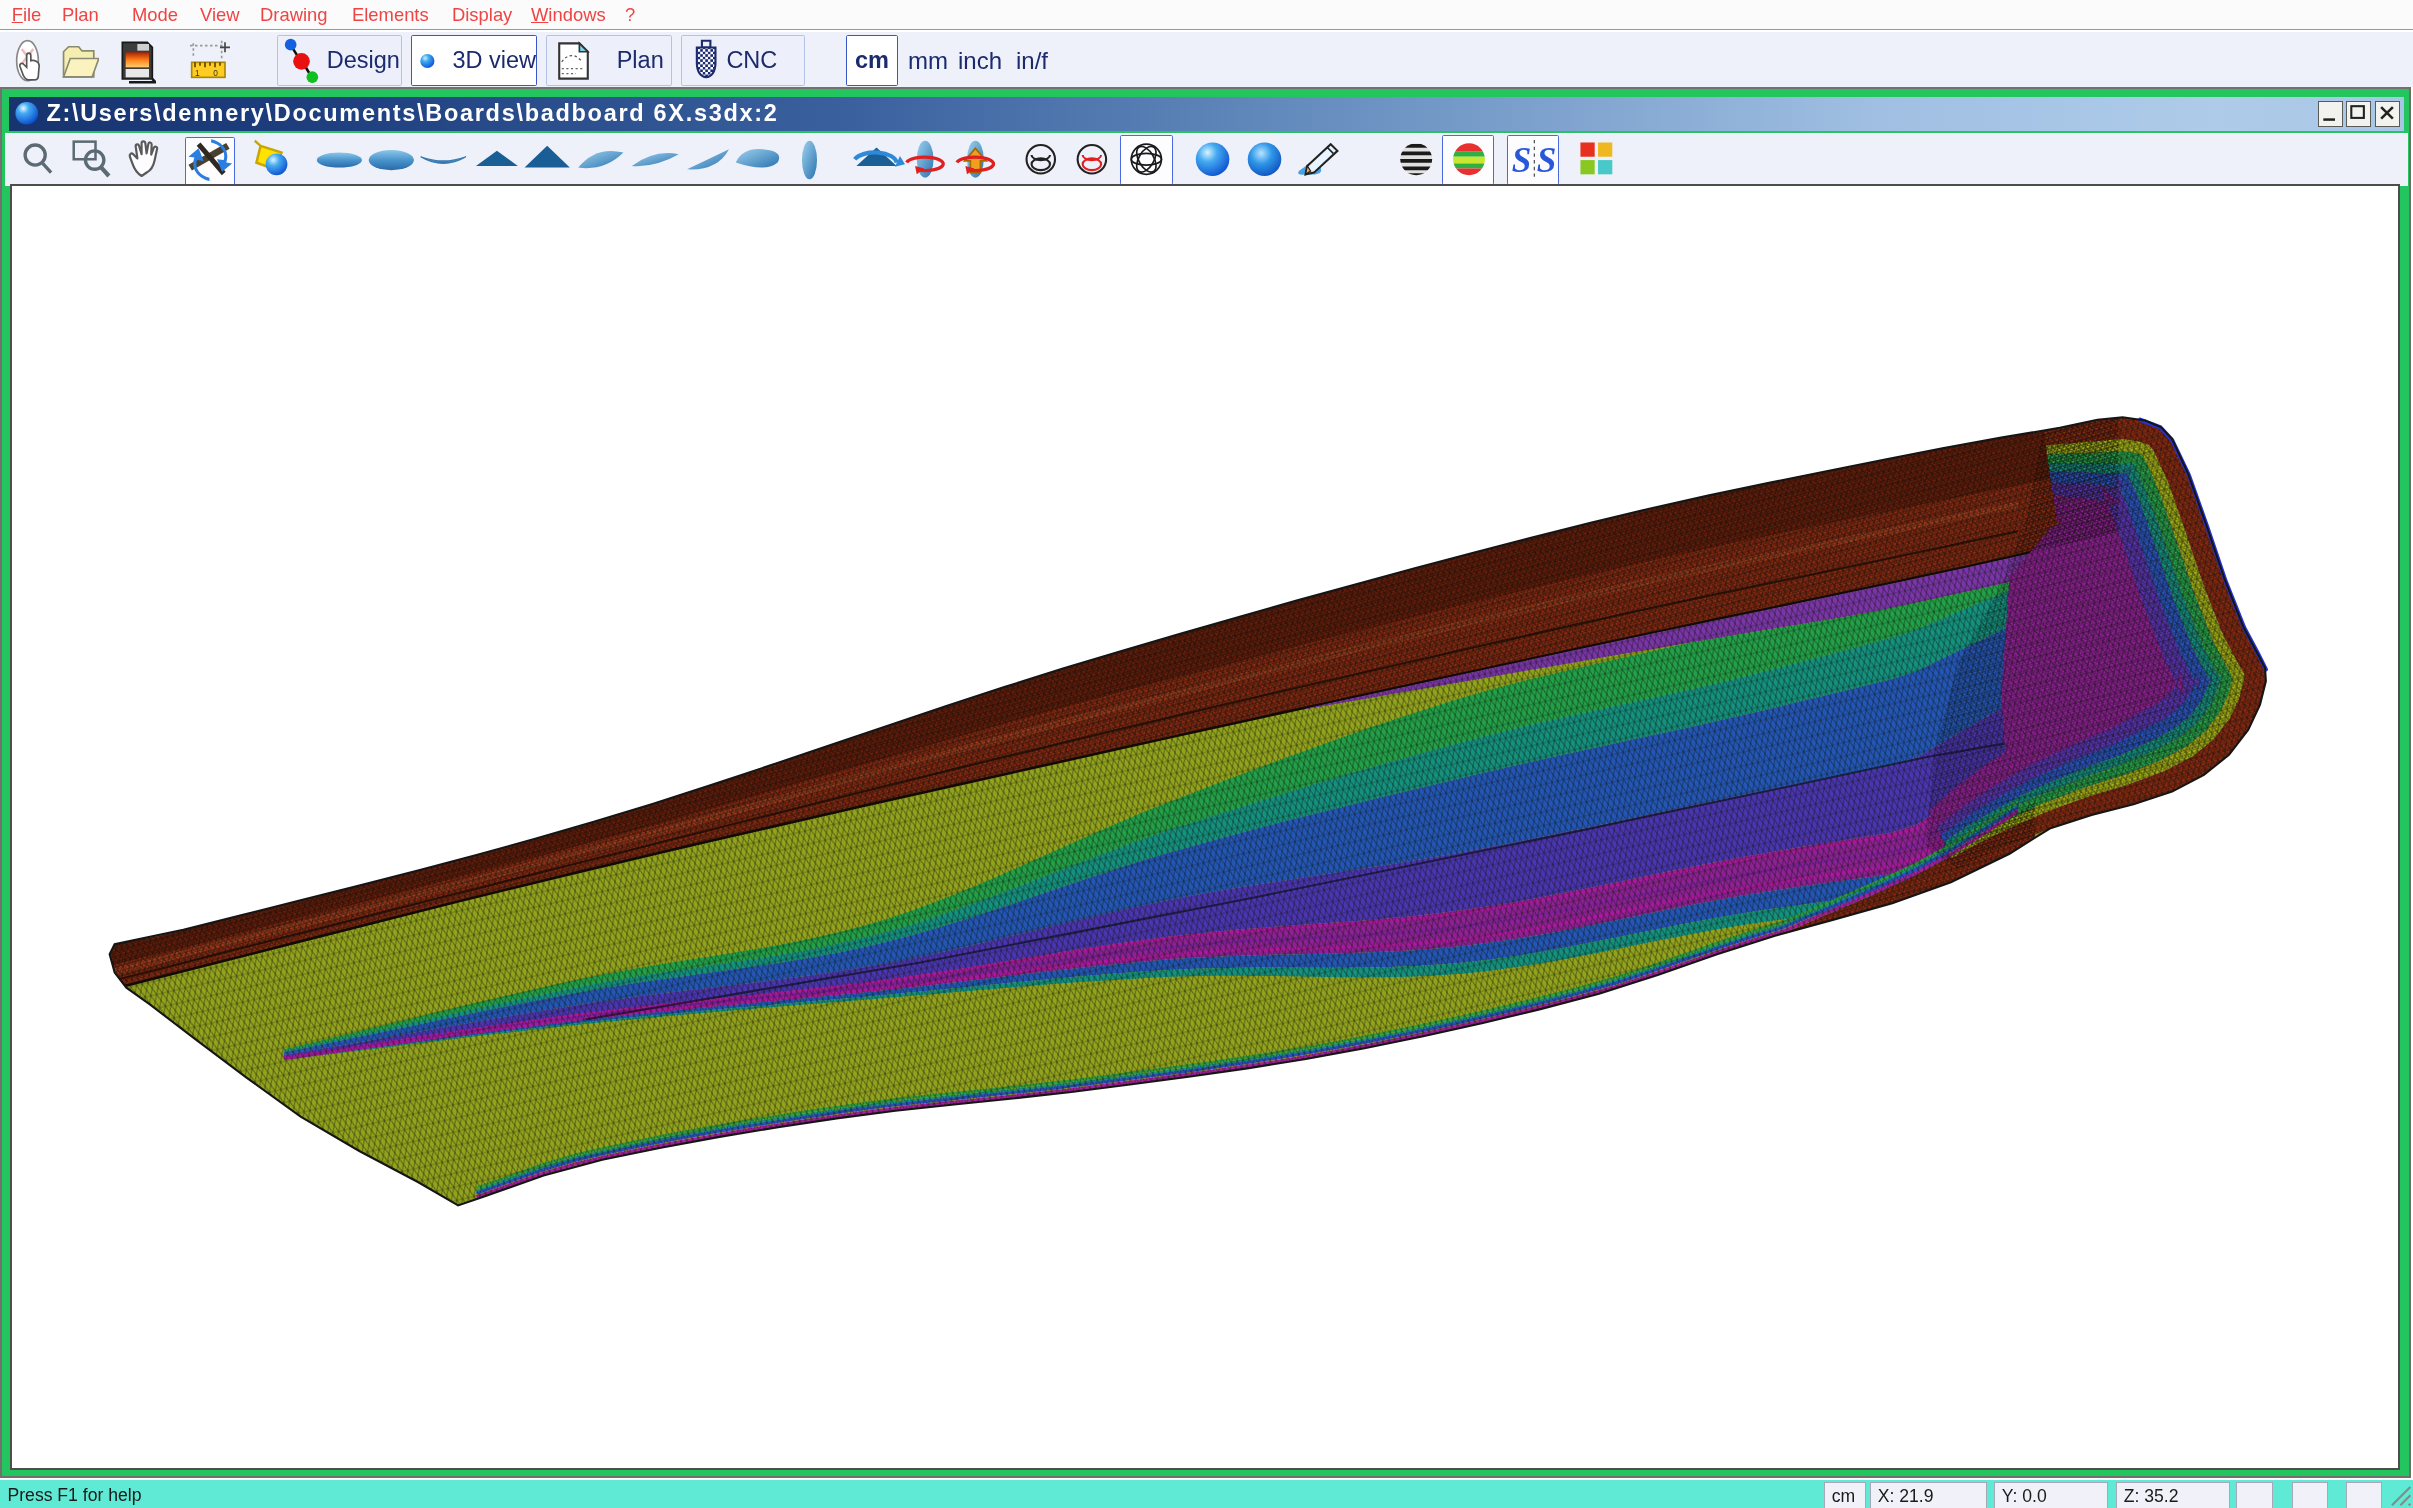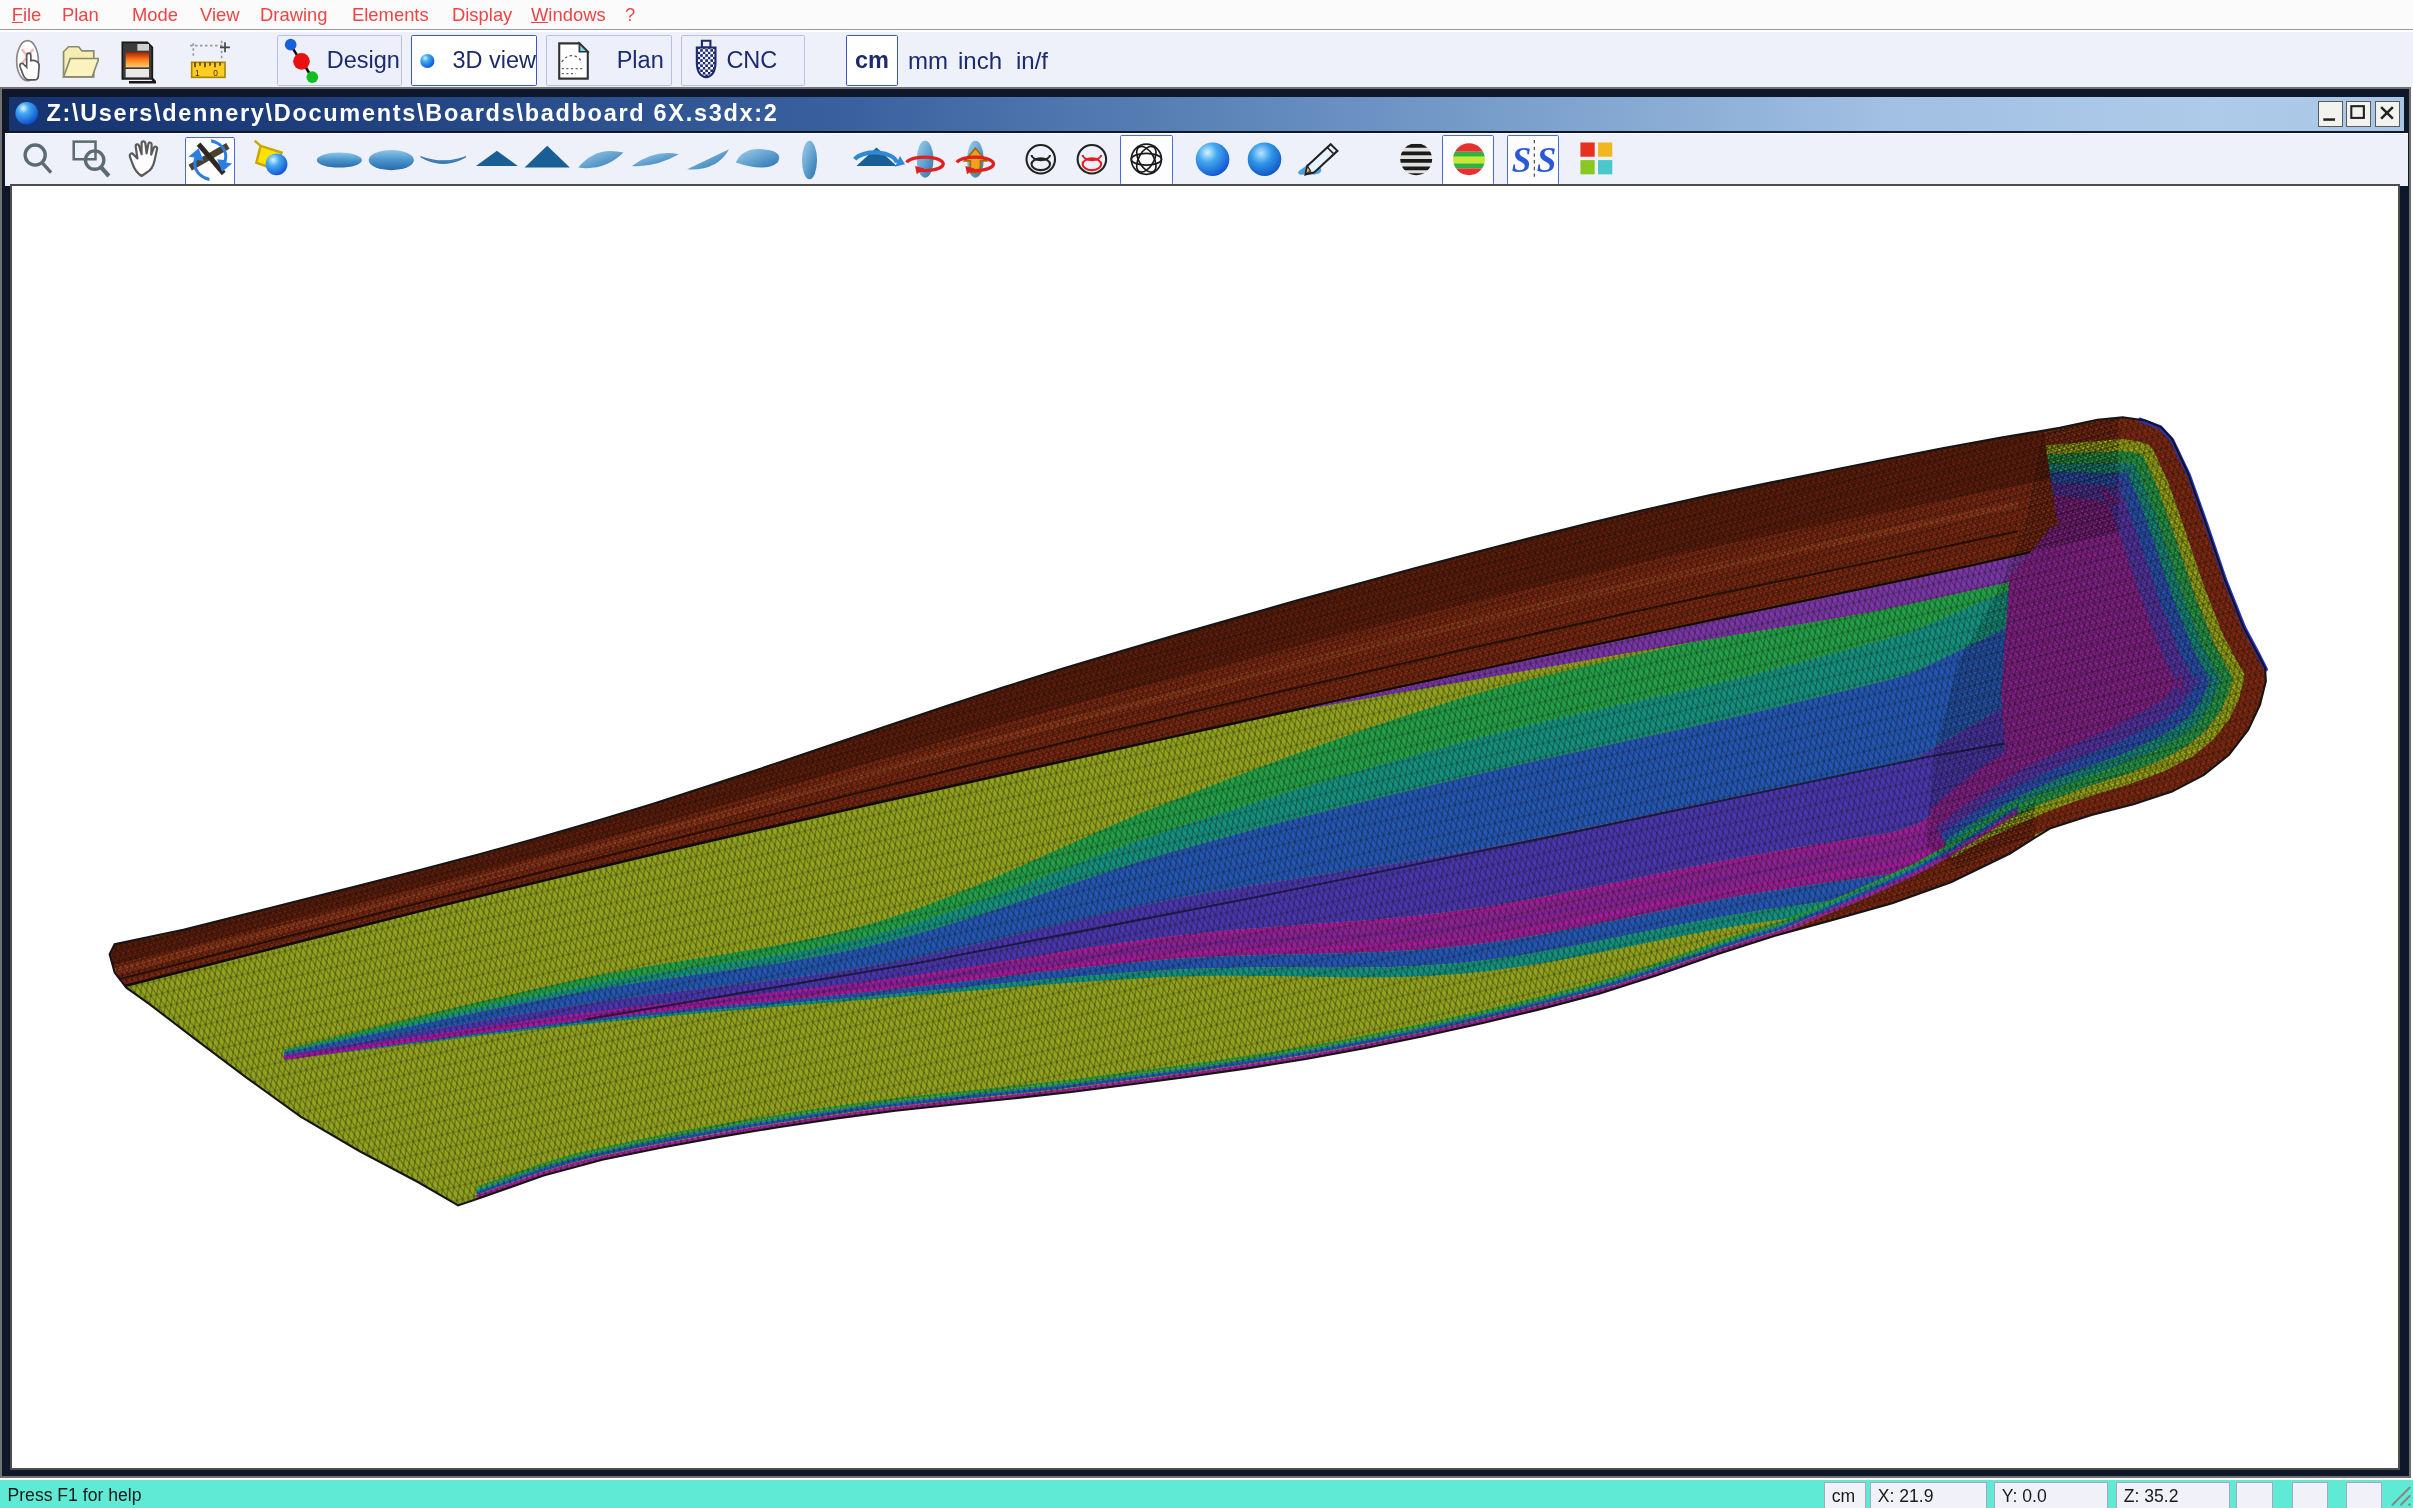--- a/index.html
+++ b/index.html
@@ -1,21 +1,21 @@
 <!DOCTYPE html>
 <html style="font-size:13.4px"><head><meta charset="utf-8"><style>
 *{margin:0;padding:0;box-sizing:border-box}
 html,body{width:2413px;height:1508px;overflow:hidden;background:#fff;font-family:"Liberation Sans",sans-serif}
 .abs{position:absolute}
 #menubar{position:absolute;left:0;top:0;width:2413px;height:30px;background:#fbfbfb;border-bottom:1.7px solid #999}
 #menubar span{position:absolute;top:4.2px;font-size:18.4px;color:#ef4444}
 #toolbar1{position:absolute;left:0;top:32px;width:2413px;height:55px;background:#eef1f9}
 .tbtn{position:absolute;top:3.4px;height:51px;border:1.7px solid #b4c2e8;background:#edf0fa;border-radius:1.7px;display:flex;align-items:center;color:#1c2a6e;font-size:23.5px;white-space:nowrap}
 .tbtn.sel{border:1.7px solid #3a57c8;background:#fff}
-#mdi{position:absolute;left:0px;top:87px;width:2411px;height:1391px;background:#0f172a;border:2.5px solid #72716d;border-right:2.5px solid #6e6d69}
+#mdi{position:absolute;left:0px;top:87px;width:2411px;height:1391px;background:#22c55e;border:2.5px solid #72716d;border-right:2.5px solid #6e6d69}
 #titlebar{position:absolute;left:6.7px;top:7.5px;width:2395px;height:34px;background:linear-gradient(90deg,#17346f 0%,#1d3d7d 12%,#3a619e 35%,#6e95c4 58%,#a0bfe2 78%,#aecbe9 92%,#a8c6e6 100%);display:flex;align-items:center}
 #titletext{color:#fff;font-size:23.5px;font-weight:bold;letter-spacing:1.7px;margin-left:7.5px;white-space:pre}
 .wbtn{position:absolute;top:4.2px;width:25px;height:26px;background:#f2f2ef;border:1.7px solid #5a5a58;color:#222}
 #toolbar2{position:absolute;left:2.5px;top:44px;width:2403px;height:53px;background:#eff1fa;border-top:0.8px solid #fff}
 .selbox{position:absolute;border:1.7px solid #4a6ae0;background:#fdfdff;border-radius:1.7px}
 #canvas{position:absolute;left:8.4px;top:95px;width:2390px;height:1286px;background:#fff;border:2.5px solid #4e4d49}
 #statusbar{position:absolute;left:0;top:1480px;width:2413px;height:28.5px;background:#5eead4;font-size:17.6px;color:#1a1a1a}
 .scell{position:absolute;top:1.7px;height:27px;border:1.7px solid #a8a8b8;border-bottom:none;background:#f0f1f9;font-size:17.6px;color:#1a1a1a;padding-left:6.7px;padding-top:3.4px}
 </style></head>
 <body>

